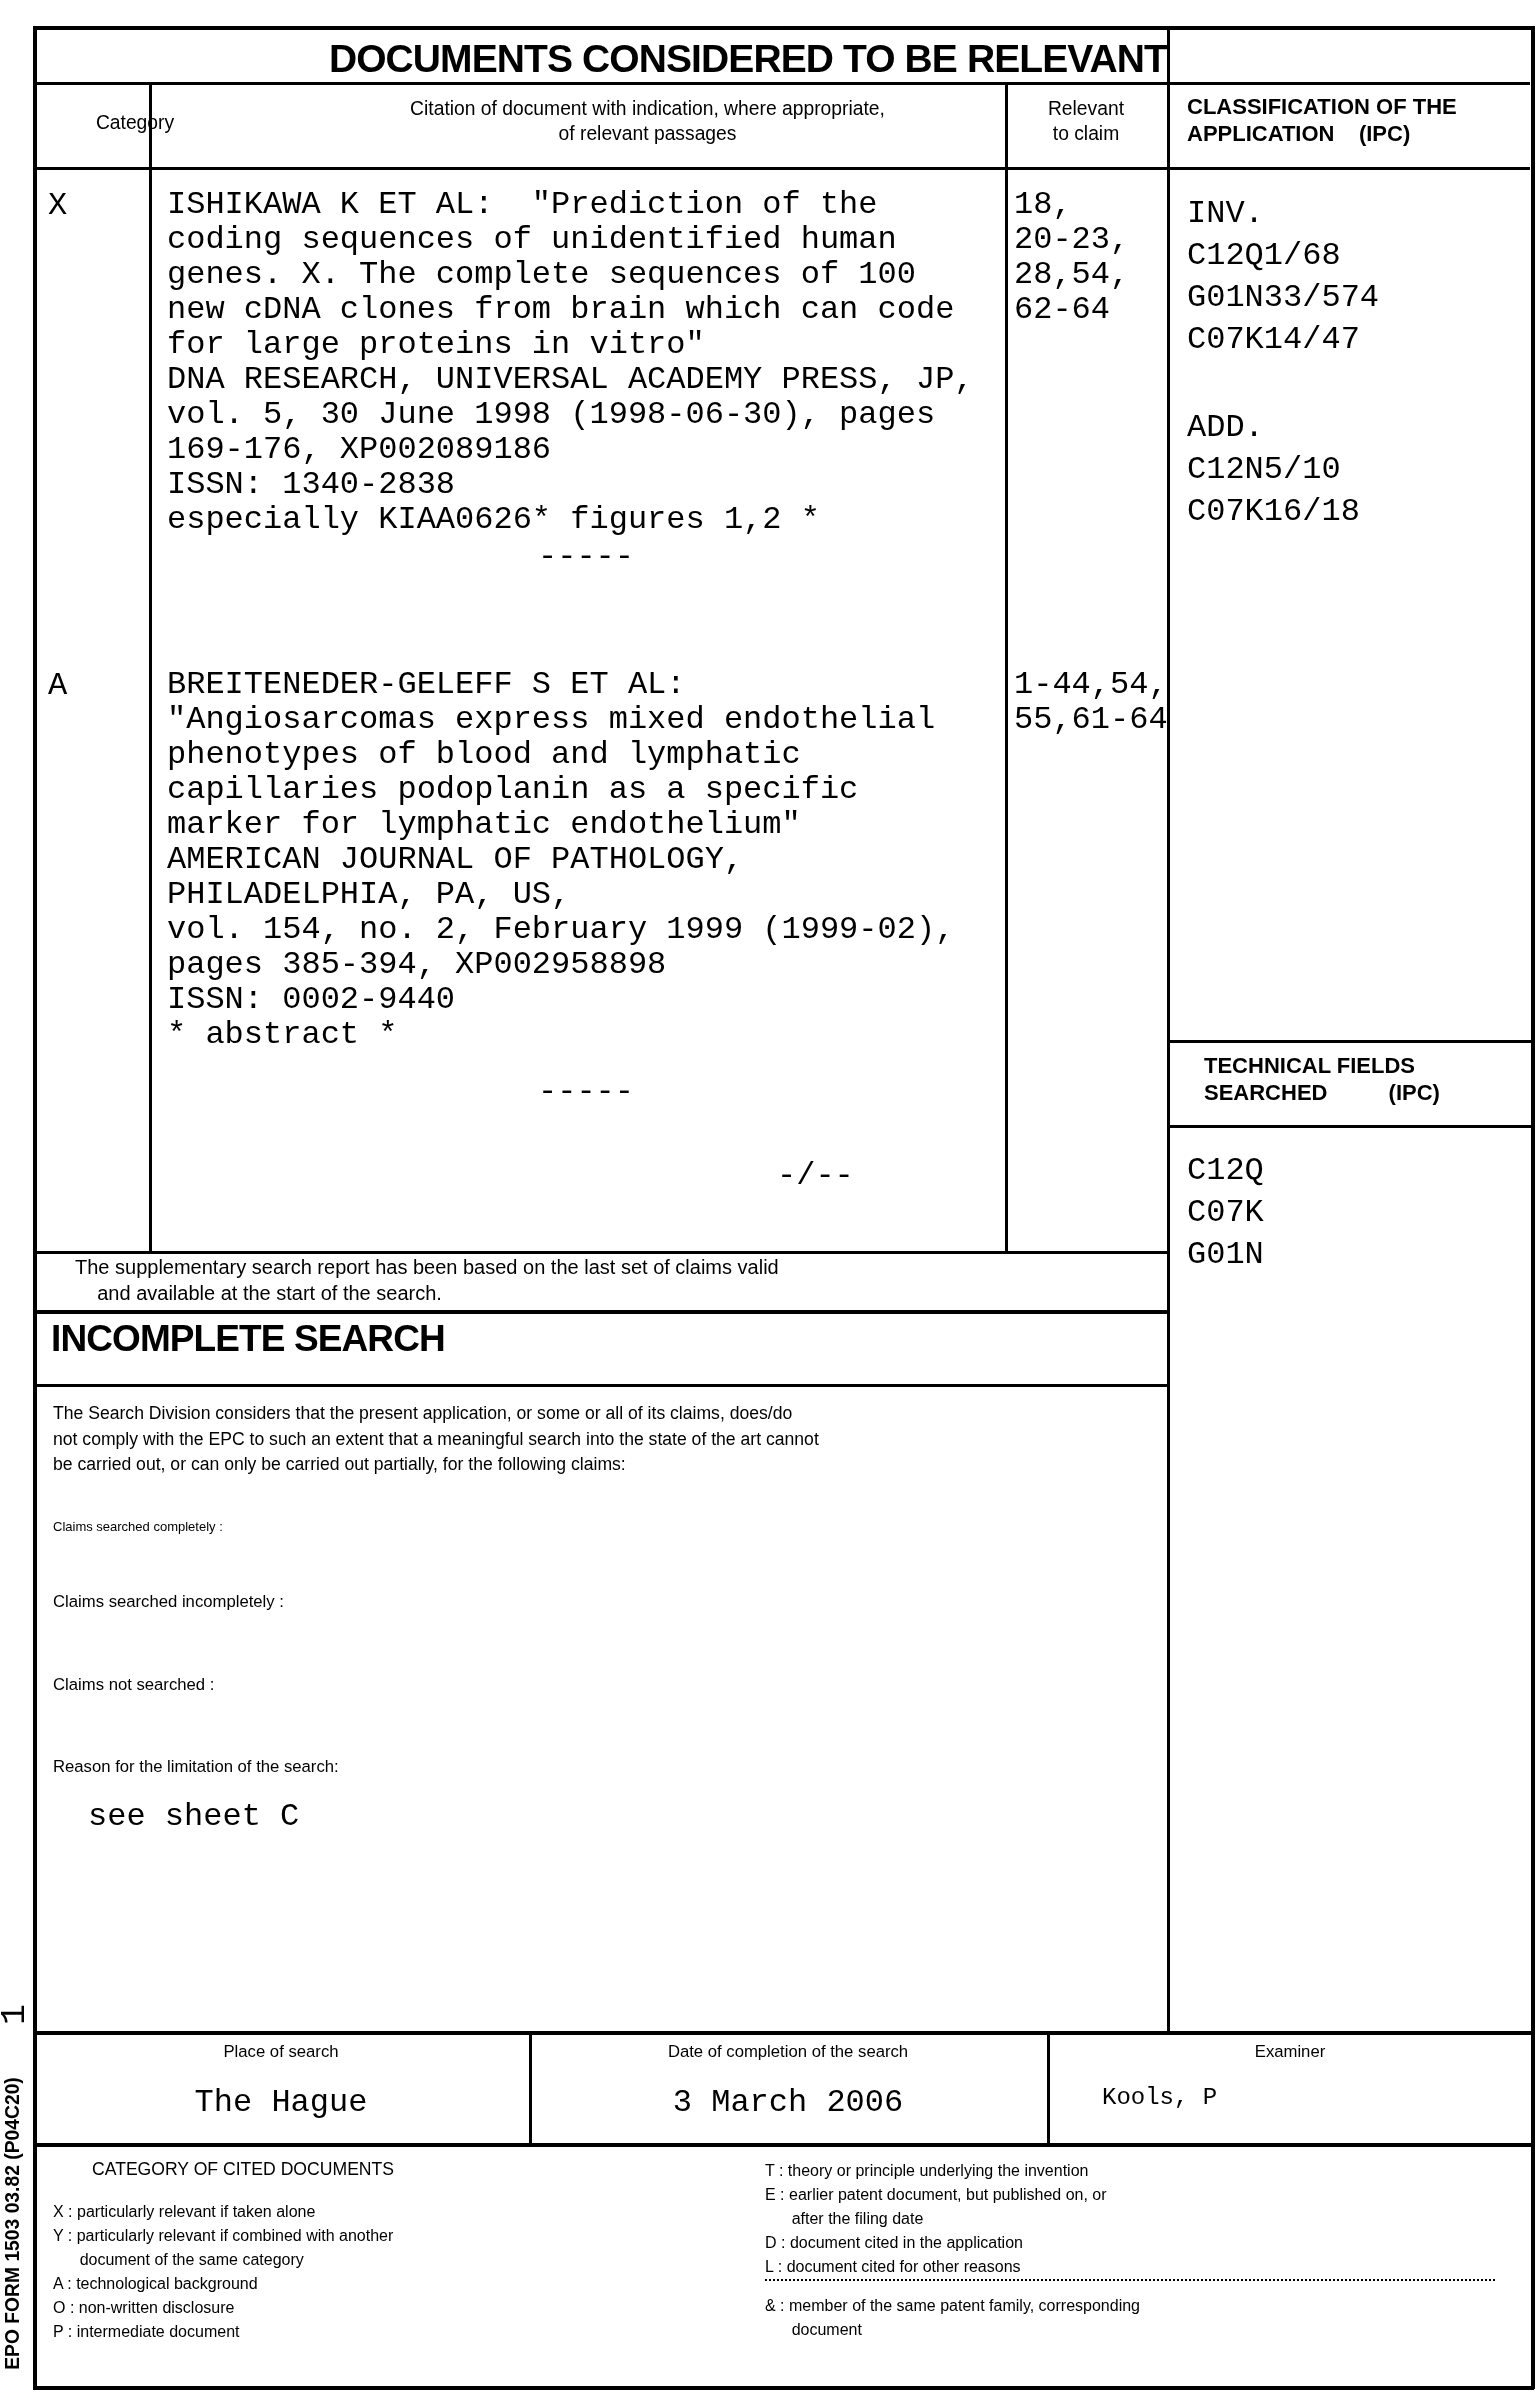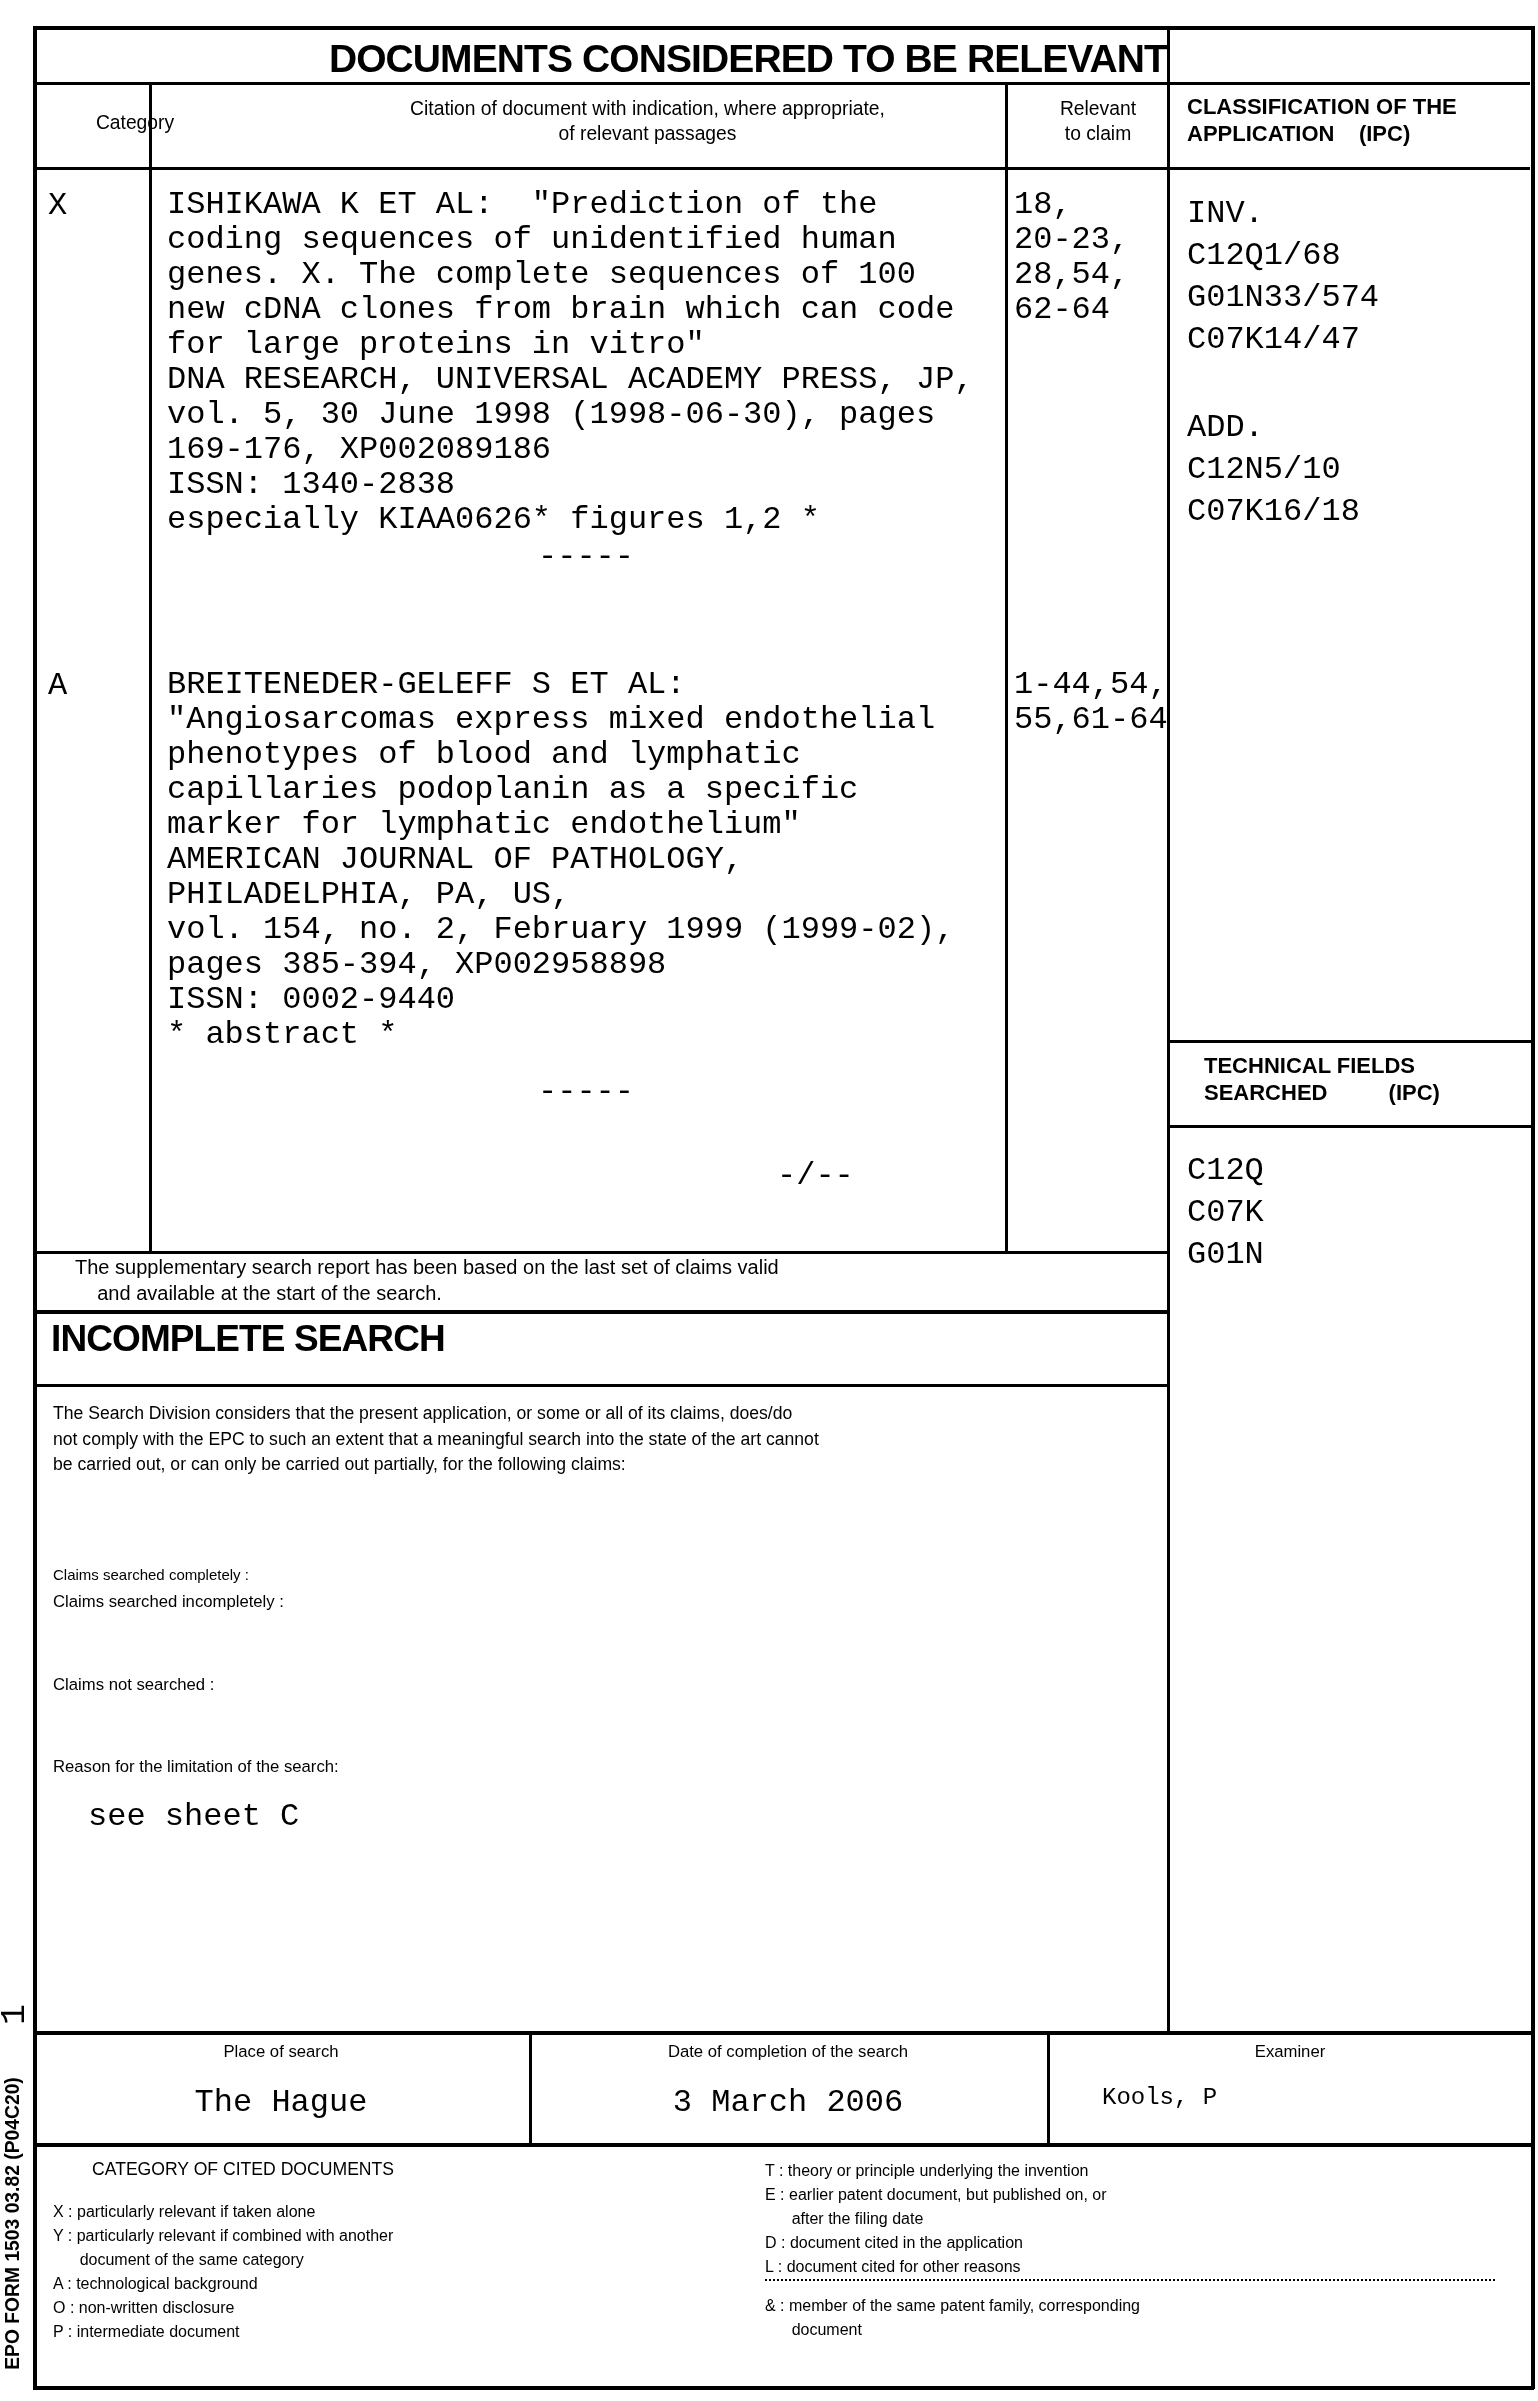--- a/index.html
+++ b/index.html
@@ -50,21 +50,21 @@
   <div class="vline" style="left:529px;  top:2031px; height:115px;"></div>
   <div class="vline" style="left:1047px; top:2031px; height:115px;"></div>
 
   <div class="abs sans bold center" style="left:33px; top:37px; width:1134px; font-size:39px; letter-spacing:-0.9px;text-align:right;">DOCUMENTS CONSIDERED TO BE RELEVANT</div>
 
   <div class="abs sans center" style="left:33px; top:112px; width:116px; font-size:19.3px;padding-left:44px;">Category</div>
 
   <div class="abs sans center preline" style="left:149px; top:97px; width:997px; font-size:19.3px; line-height:24.6px;">Citation of document with indication, where appropriate,
 of relevant passages</div>
 
-  <div class="abs sans center preline" style="left:1005px; top:97px; width:162px; font-size:19.3px; line-height:24.6px;padding-left:12px;">Relevant
+  <div class="abs sans center preline" style="left:1005px; top:97px; width:162px; font-size:19.3px; line-height:24.6px;">Relevant
 to claim</div>
 
   <div class="abs sans bold pre" style="left:1187px; top:93px; font-size:22px; line-height:27px;">CLASSIFICATION OF THE
 APPLICATION    (IPC)</div>
 
   <div class="abs mono" style="left:48px; top:187px; font-size:32px;">X</div>
   <div class="abs mono pre" style="left:167px; top:187px; font-size:32px; line-height:35px;">ISHIKAWA K ET AL:  "Prediction of the
 coding sequences of unidentified human
 genes. X. The complete sequences of 100
 new cDNA clones from brain which can code
@@ -112,21 +112,21 @@
 C07K
 G01N</div>
 
   <div class="abs sans pre" style="left:75px; top:1255px; font-size:20px; line-height:25.5px;">The supplementary search report has been based on the last set of claims valid
     and available at the start of the search.</div>
 
   <div class="abs sans bold" style="left:51px; top:1318px; font-size:37px; letter-spacing:-0.9px;">INCOMPLETE SEARCH</div>
   <div class="abs sans pre" style="left:53px; top:1401px; font-size:17.6px; line-height:25.5px;">The Search Division considers that the present application, or some or all of its claims, does/do
 not comply with the EPC to such an extent that a meaningful search into the state of the art cannot
 be carried out, or can only be carried out partially, for the following claims:</div>
-  <div class="abs sans" style="left:53px; top:1566px; font-size:15px;">Claims searched completely :</div>
+  <div class="abs sans" style="left:53px; top:1519px; font-size:13px;">Claims searched completely :</div>
   <div class="abs sans" style="left:53px; top:1592px; font-size:16.7px;">Claims searched incompletely :</div>
   <div class="abs sans" style="left:53px; top:1675px; font-size:16.7px;">Claims not searched :</div>
   <div class="abs sans" style="left:53px; top:1757px; font-size:16.7px;">Reason for the limitation of the search:</div>
   <div class="abs mono" style="left:88px; top:1798px; font-size:32px;">see sheet C</div>
 
   <div class="abs sans center" style="left:33px; top:2042px; width:496px; font-size:16.7px;">Place of search</div>
   <div class="abs sans center" style="left:529px; top:2042px; width:518px; font-size:16.7px;">Date of completion of the search</div>
   <div class="abs sans center" style="left:1047px; top:2042px; width:486px; font-size:16.7px;">Examiner</div>
 
   <div class="abs mono center" style="left:33px; top:2084px; width:496px; font-size:32px;">The Hague</div>

